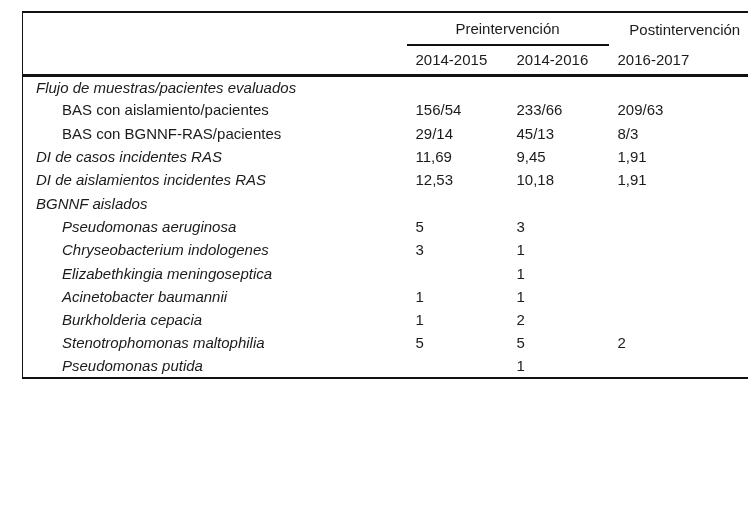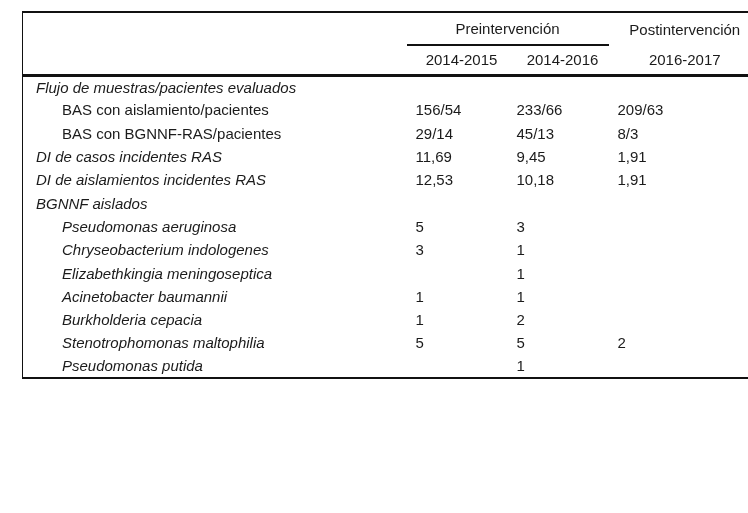--- a/index.html
+++ b/index.html
@@ -37,21 +37,21 @@
   tr.group-row th.group-pre {
     text-align: center;
     border-bottom: 2px solid #111;
   }
   tr.group-row th.group-post {
     text-align: center;
     padding-left: 9px;
   }
   tr.year-row th {
     height: 30px;
-    text-align: center;
+    text-align: left;
     padding-left: 9px;
     border-bottom: 3px solid #111;
   }
   tbody td {
     height: 23.3px;
     vertical-align: middle;
     white-space: nowrap;
     overflow: hidden;
   }
   td.label { padding-left: 13px; }

